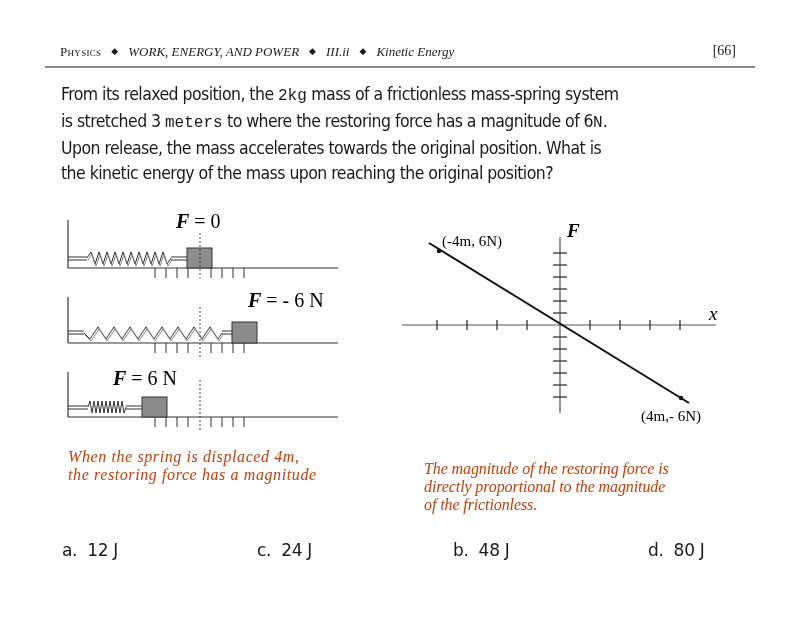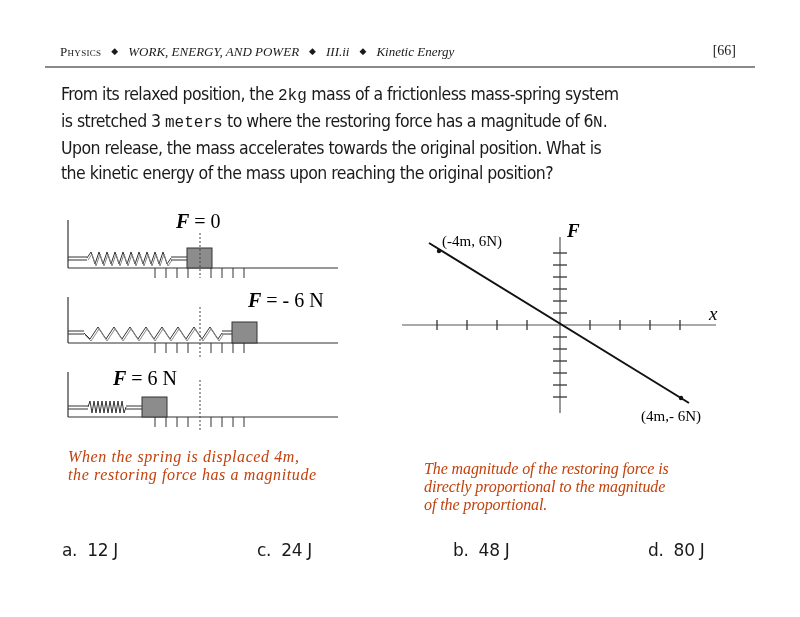--- a/index.html
+++ b/index.html
@@ -152,21 +152,21 @@
   </g>
 </svg>
 
 <div class="caption caption-left">
   <div>When the spring is displaced 4m,</div>
   <div>the restoring force has a magnitude</div>
 </div>
 <div class="caption caption-right">
   <div>The magnitude of the restoring force is</div>
   <div>directly proportional to the magnitude</div>
-  <div>of the proportional.</div>
+  <div>of the frictionless.</div>
 </div>
 
 <div class="answers">
   <div class="answer" style="left:0px;">
     <span class="letter">a.</span><span>12 J</span>
   </div>
   <div class="answer" style="left:195px;">
     <span class="letter">c.</span><span>24 J</span>
   </div>
   <div class="answer" style="left:391px;">

